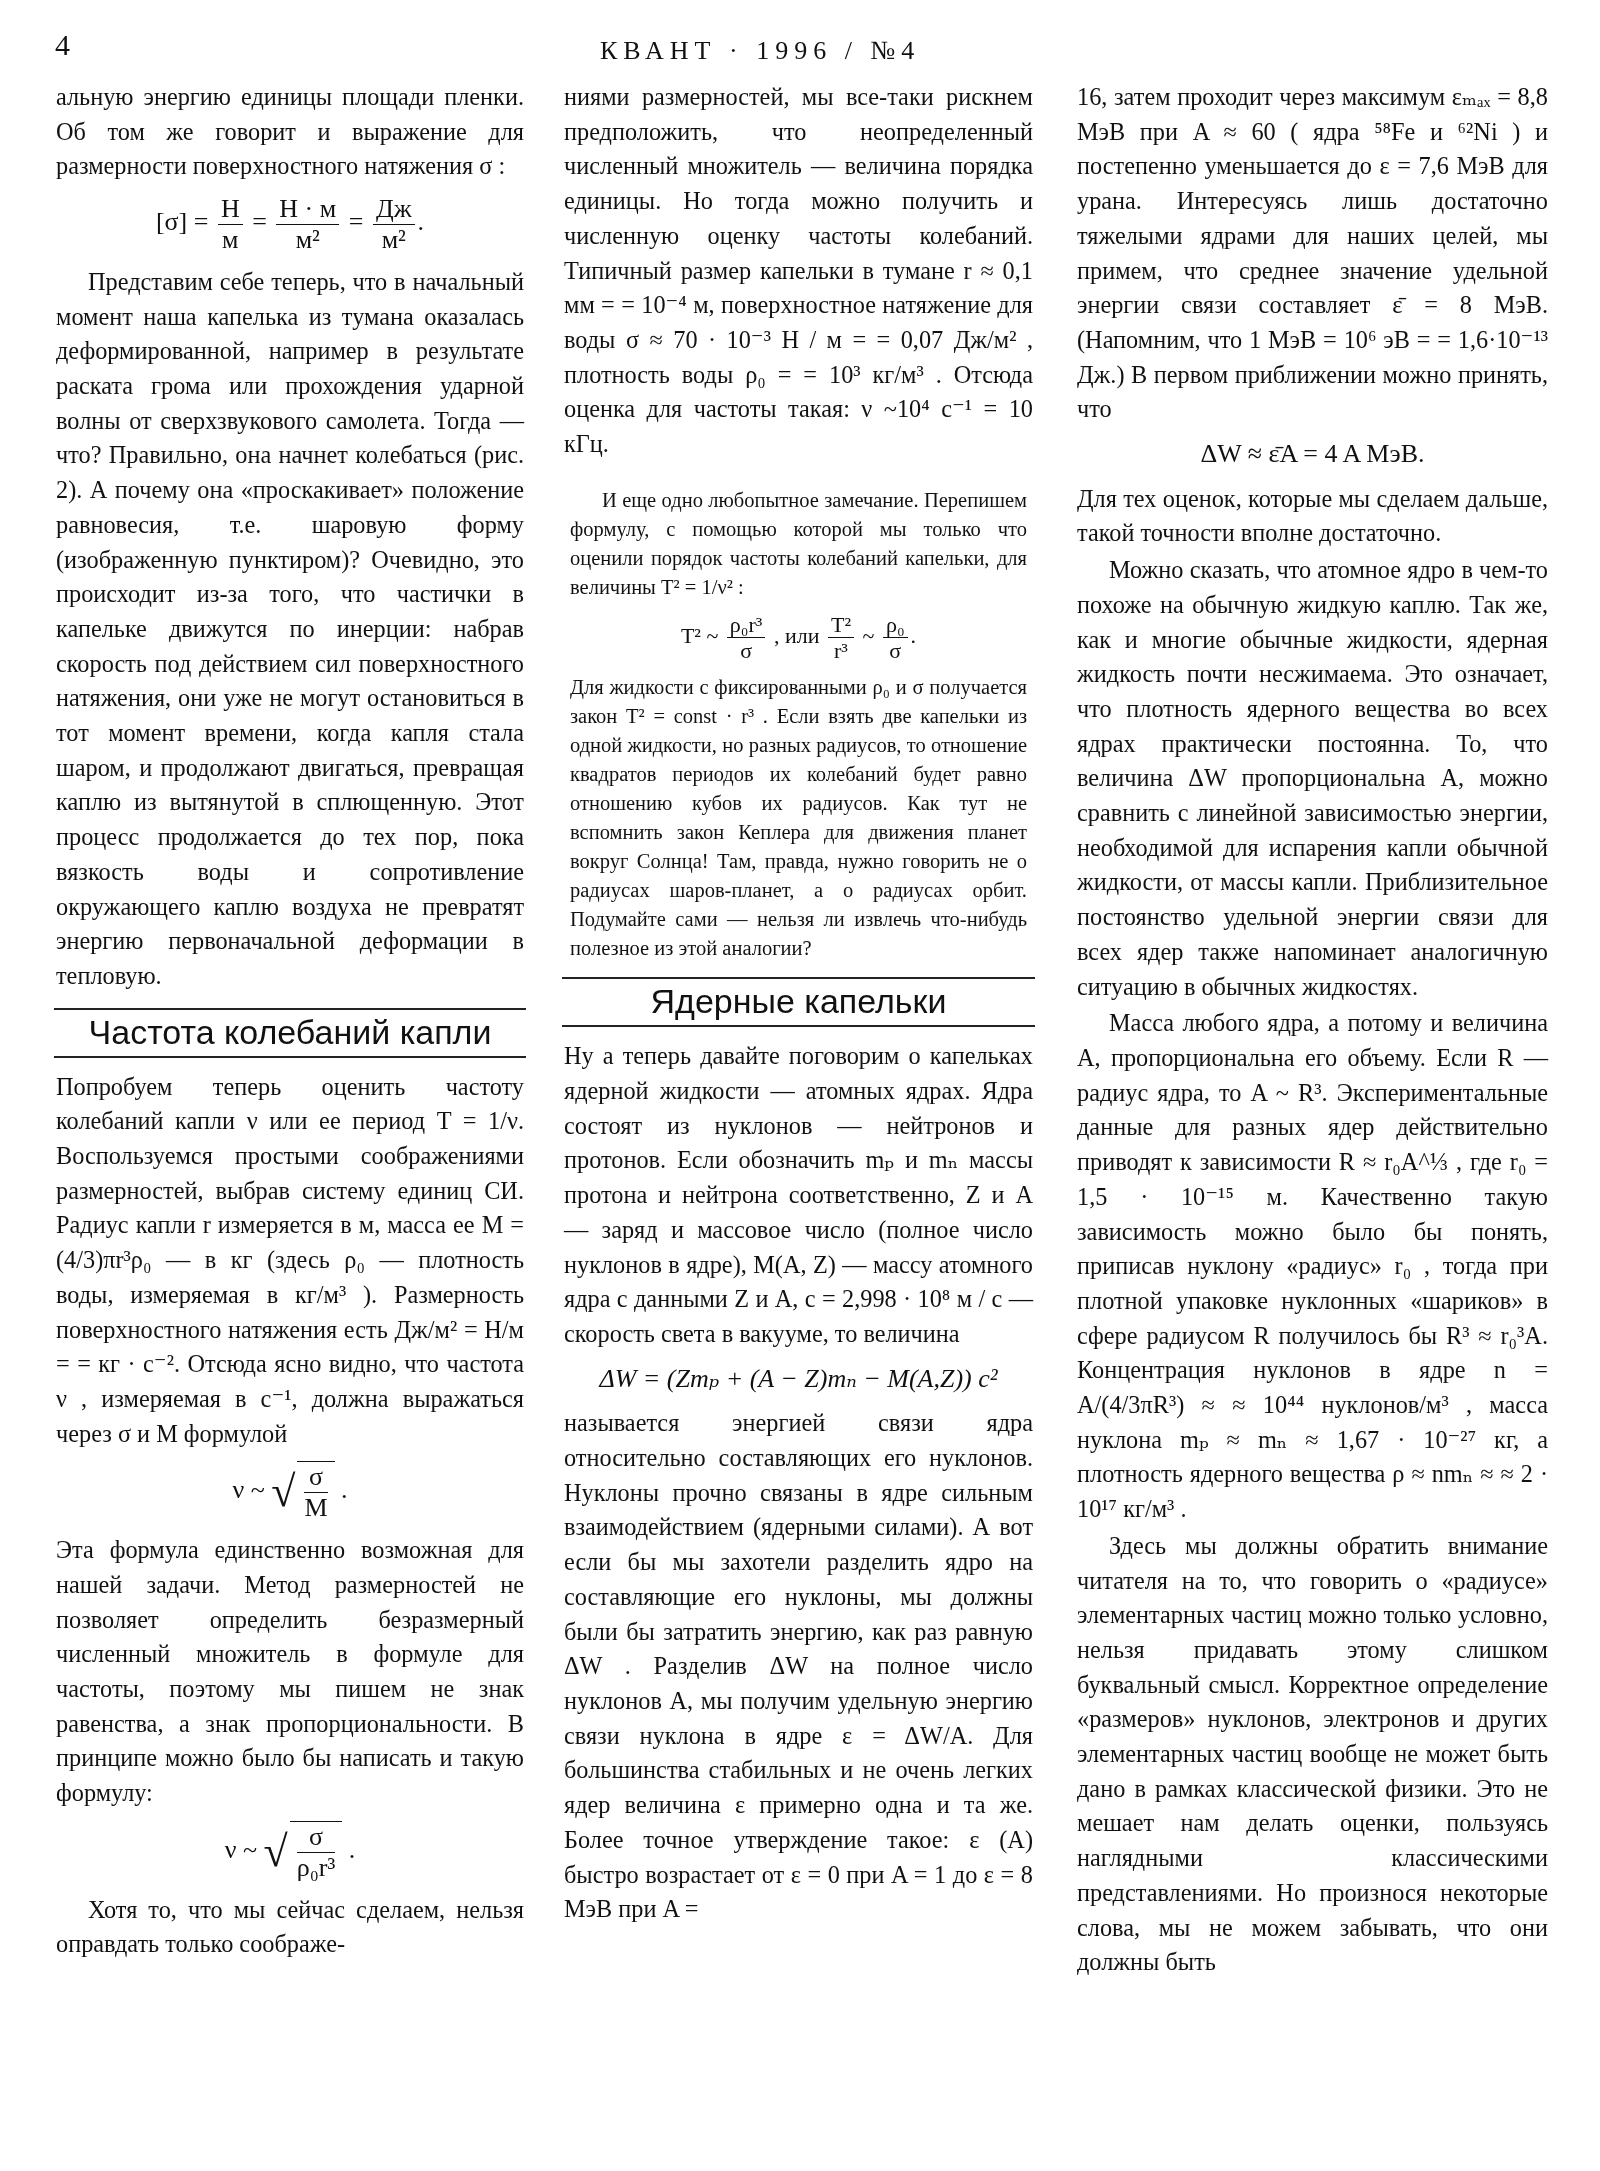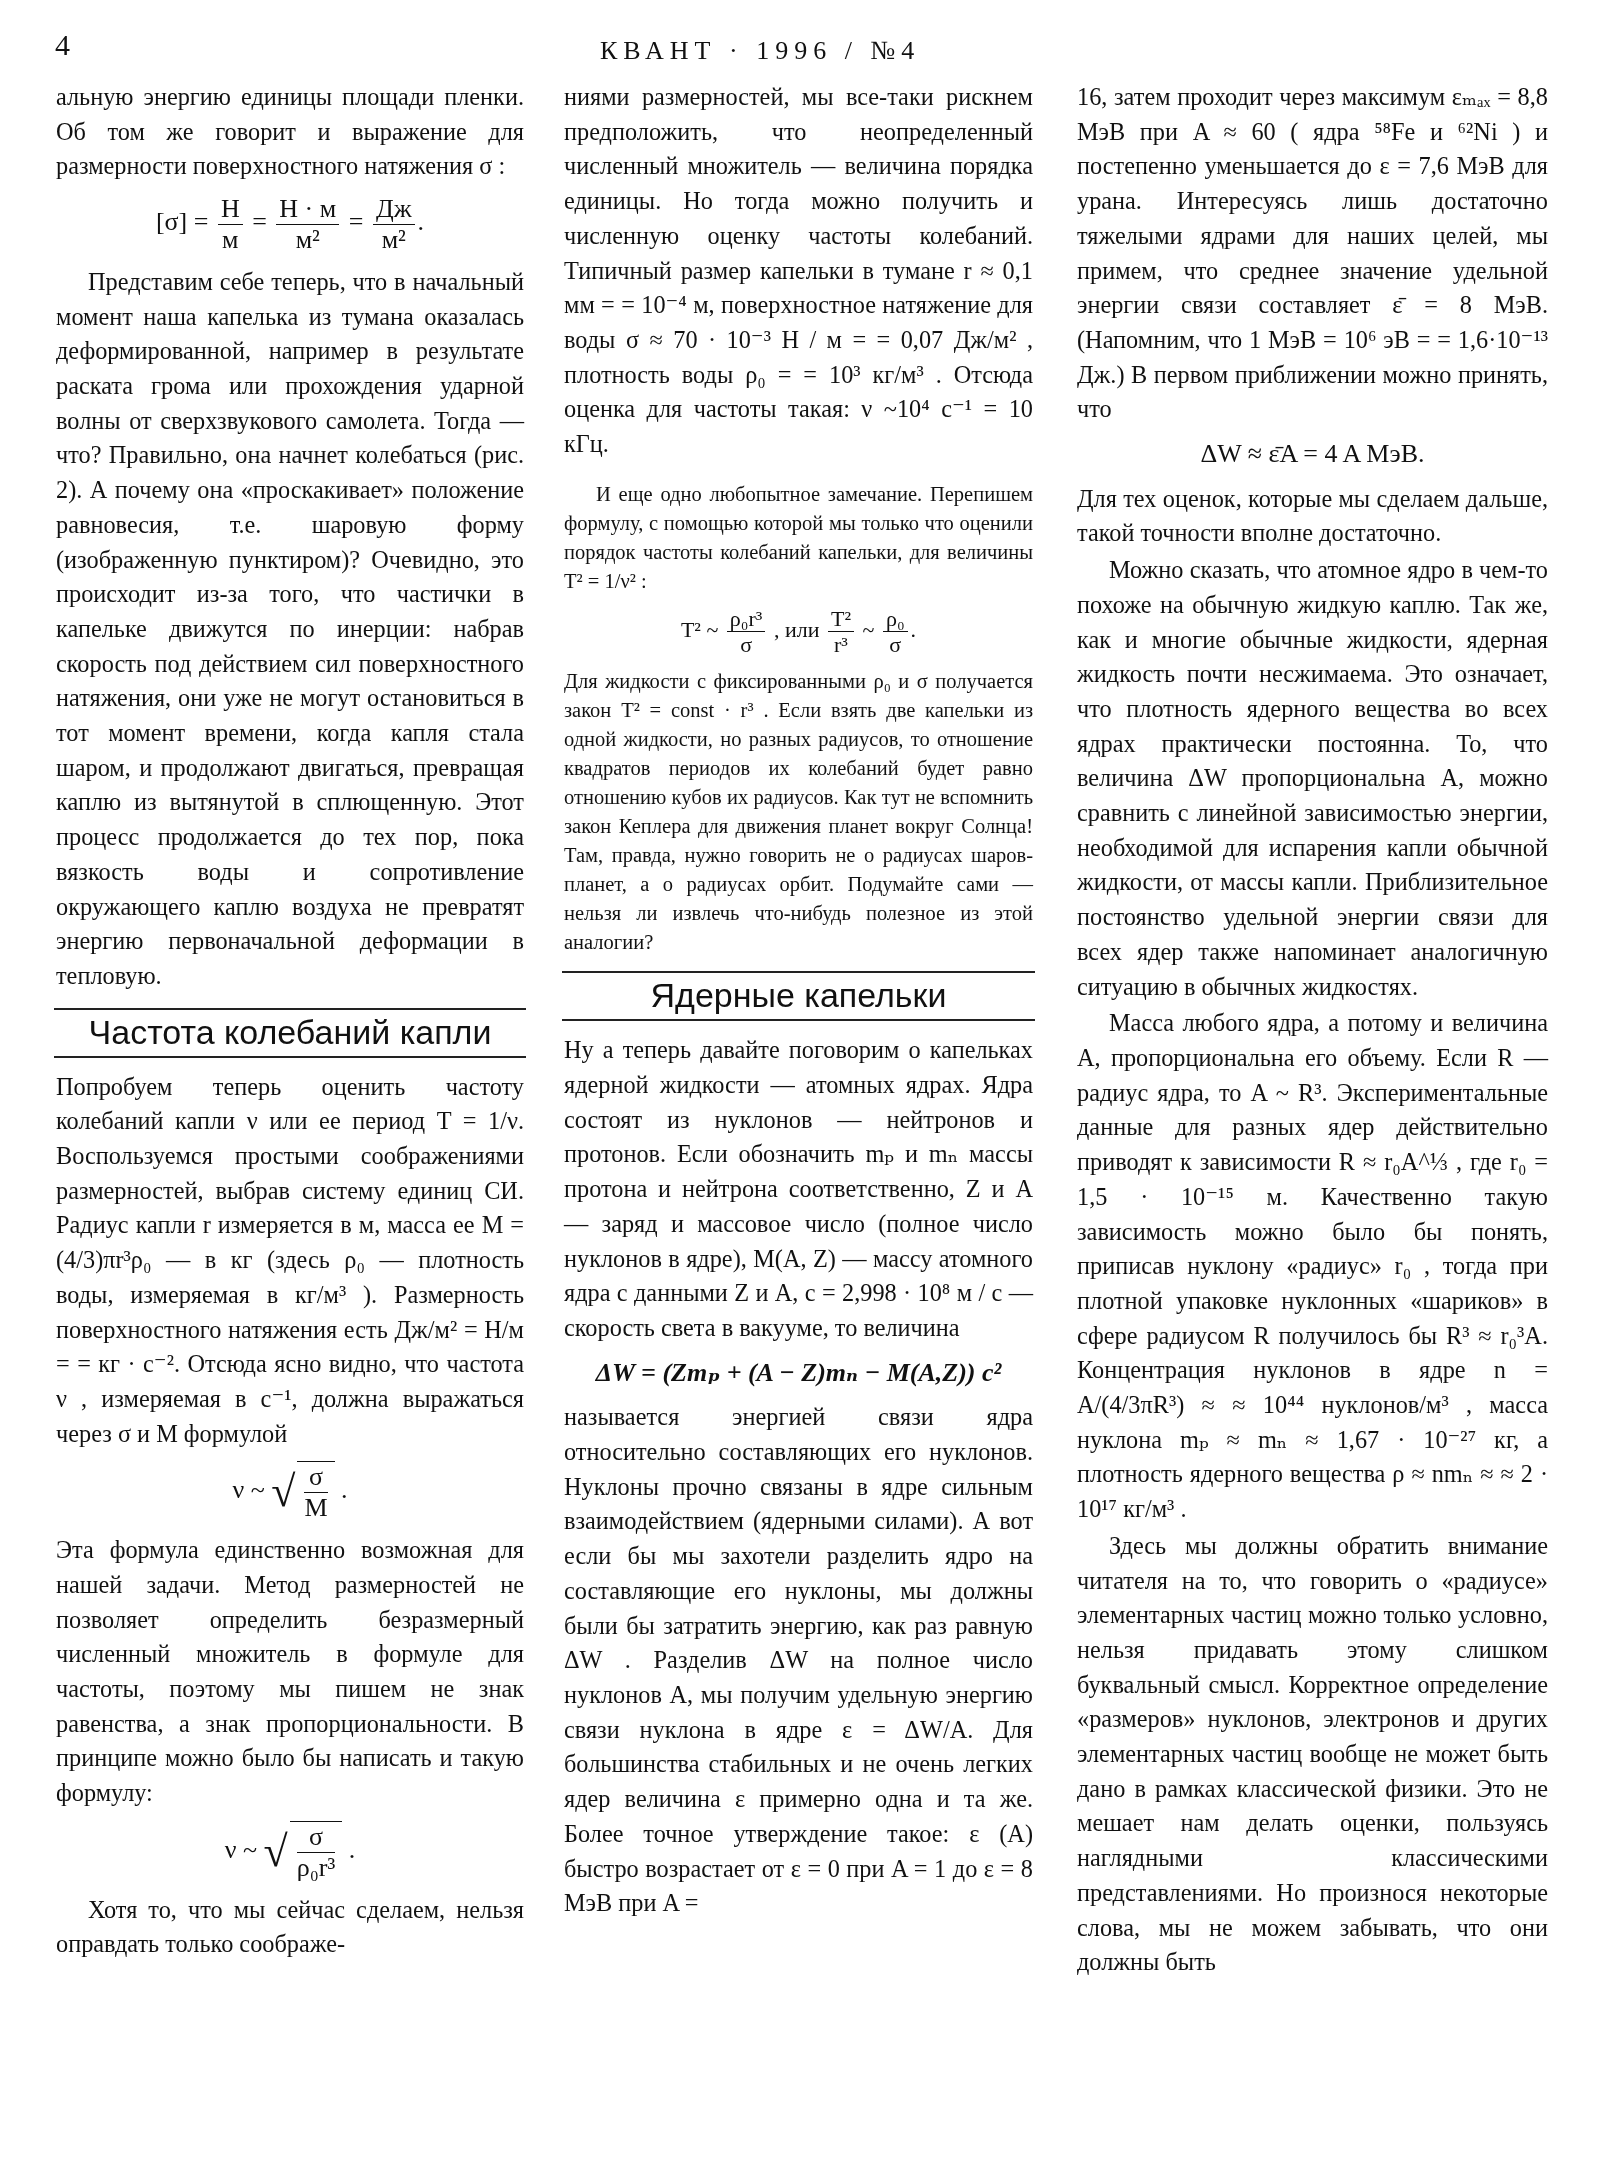--- a/index.html
+++ b/index.html
@@ -7,28 +7,28 @@
          font-family:"Liberation Serif","DejaVu Serif",serif; color:#111; }
   .hdr-page { position:absolute; left:55px; top:28px; font-size:30px; }
   .hdr-mag { position:absolute; left:600px; top:36px; font-size:26px; letter-spacing:6px; }
   .col { position:absolute; top:78px; font-size:24.3px; line-height:34.7px; text-align:justify; }
   .col p { margin:2px; }
   .c1 { left:54px; width:472px; }
   .c2 { left:562px; width:473px; }
   .c3 { left:1075px; width:475px; }
   .ind { text-indent:32px; }
   .small { font-size:20.5px; line-height:29px; }
-  .small p { margin:2px; }
+  .small p { margin:8px; }
   .formula { text-align:center; margin:10px 0; font-size:26px; }
   .frac { display:inline-block; vertical-align:middle; text-align:center; margin:0 3px; }
   .frac span { display:block; line-height:1.15; }
   .frac .num { border-bottom:1.5px solid #111; padding:0 3px; }
   .sqrt { display:inline-block; vertical-align:middle; border-top:1.5px solid #111; padding:0 4px; margin-left:2px; position:relative; }
   .sqrt-sign { font-size:44px; vertical-align:middle; }
-  i { font-style:italic;font-weight:bold; }
+  i { font-style:italic; }
   .section { margin:14px 0 12px 0; border-top:2px solid #222; border-bottom:2px solid #222;
              font-family:"Liberation Sans","DejaVu Sans",sans-serif; font-size:34px; line-height:44px; padding:0 0 2px 0; text-align:center; }
   .spacer { height:14px; }
 </style>
 </head>
 <body>
 
 <div class="hdr-page">4</div>
 <div class="hdr-mag">КВАНТ · 1996 / №4</div>
 

